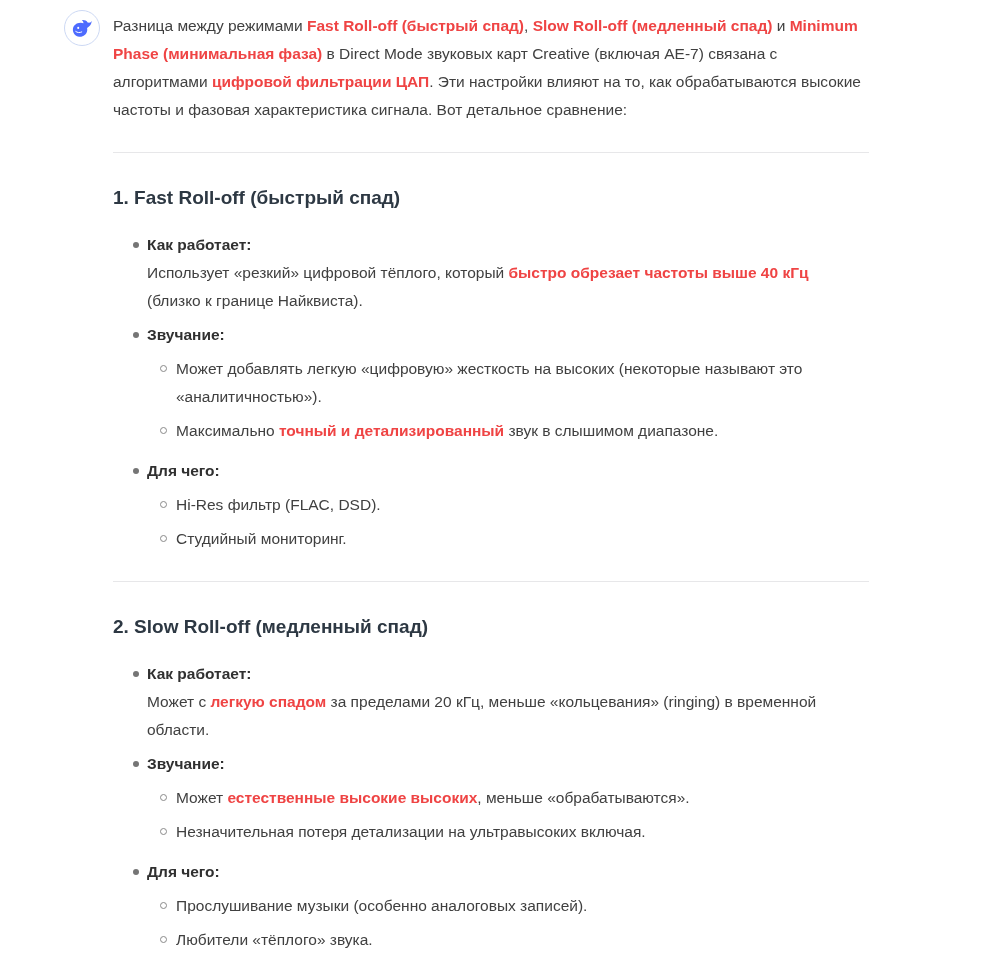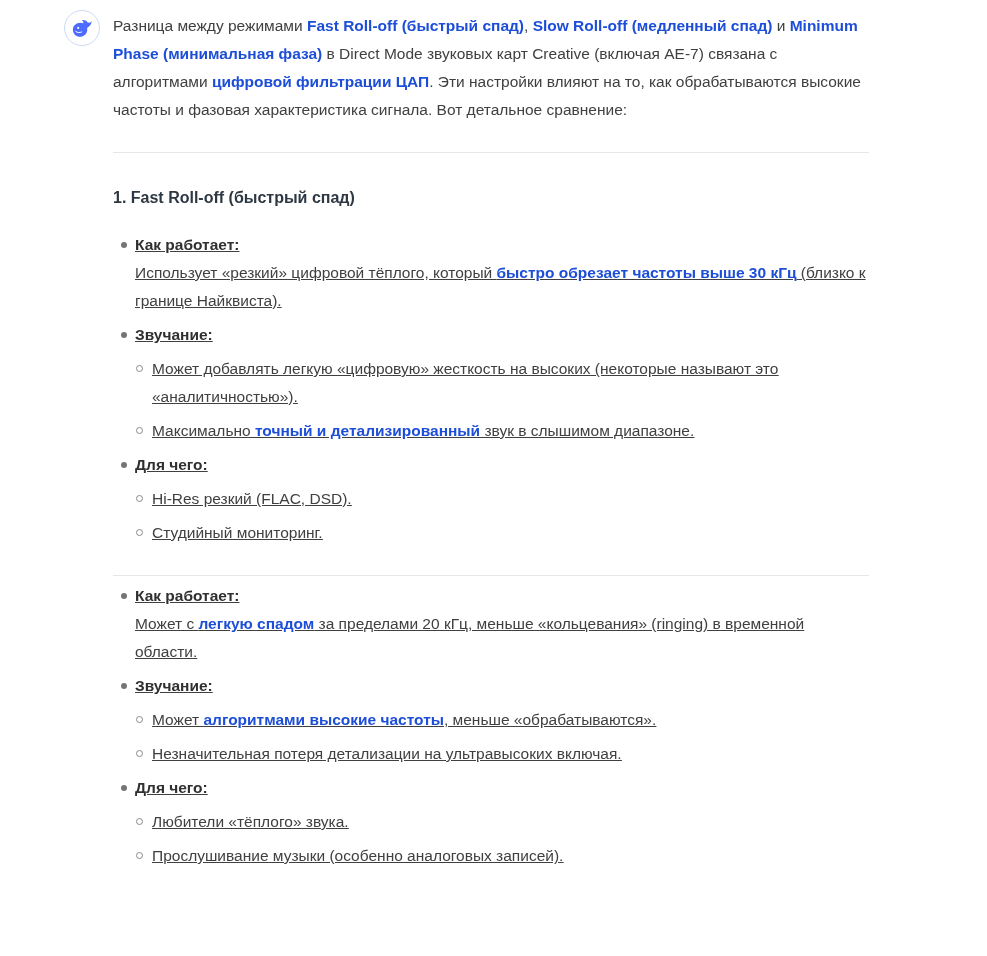--- a/index.html
+++ b/index.html
@@ -15,27 +15,27 @@
   .message { display: flex; align-items: flex-start; padding: 10px 118px 0 64px; }
   .avatar {
     flex: none; width: 36px; height: 36px; border-radius: 50%;
     border: 1px solid #cdd9f4; background: #fff;
     display: flex; align-items: center; justify-content: center;
     margin-right: 13px;
   }
   .avatar svg { width: 23px; height: 23px; display: block; }
   .content { flex: 1; min-width: 0; }
   .intro { margin: 2px 0 0 0; }
-  strong { font-weight: 700; color: #1d4ed8; }
+  strong { font-weight: 700; color: #ef4444; }
   hr.sep { border: none; border-top: 1px solid #e7e7e9; margin: 28px 0 0 0; height: 0; }
   h3.sec-heading {
-    font-size: 16px; line-height: 26px; font-weight: 700;
+    font-size: 19px; line-height: 26px; font-weight: 700;
     color: #2d3843; margin: 32px 0 20px 0;
   }
-  ul { list-style: none; margin: 0; padding: 0; text-decoration: underline; }
+  ul { list-style: none; margin: 12px; padding: 0; }
   ul.lvl1 > li { position: relative; padding-left: 22px; margin-top: 6px; }
   ul.lvl1 > li::before {
     content: ""; position: absolute; left: 8px; top: 11px;
     width: 6px; height: 6px; border-radius: 50%; background: #757575;
   }
   .li-label { font-weight: 700; color: #303030; display: block; }
   .li-text { display: block; }
   ul.lvl2 { margin-top: 6px; }
   ul.lvl2 > li { position: relative; padding-left: 17px; margin-top: 6px; }
   ul.lvl2 > li::before {
@@ -60,74 +60,75 @@
 
     <p class="intro"><span>Разница между режимами </span><strong>Fast Roll-off (быстрый спад)</strong><span>, </span><strong>Slow Roll-off (медленный спад)</strong><span> и </span><strong>Minimum Phase (минимальная фаза)</strong><span> в Direct Mode звуковых карт Creative (включая AE-7) связана с алгоритмами </span><strong>цифровой фильтрации ЦАП</strong><span>. Эти настройки влияют на то, как обрабатываются высокие частоты и фазовая характеристика сигнала. Вот детальное сравнение:</span></p>
 
     <hr class="sep">
 
     <section>
       <h3 class="sec-heading">1. Fast Roll-off (быстрый спад)</h3>
       <ul class="lvl1">
         <li>
           <span class="li-label">Как работает:</span>
-          <span class="li-text"><span>Использует «резкий» цифровой тёплого, который </span><strong>быстро обрезает частоты выше 30 кГц</strong><span> (близко к границе Найквиста).</span></span>
+          <span class="li-text"><span>Использует «резкий» цифровой тёплого, который </span><strong>быстро обрезает частоты выше 40 кГц</strong><span> (близко к границе Найквиста).</span></span>
         </li>
         <li>
           <span class="li-label">Звучание:</span>
           <ul class="lvl2">
             <li>
               <span class="li-text"><span>Может добавлять легкую «цифровую» жесткость на высоких (некоторые называют это «аналитичностью»).</span></span>
             </li>
             <li>
               <span class="li-text"><span>Максимально </span><strong>точный и детализированный</strong><span> звук в слышимом диапазоне.</span></span>
             </li>
           </ul>
         </li>
         <li>
           <span class="li-label">Для чего:</span>
           <ul class="lvl2">
             <li>
-              <span class="li-text"><span>Hi-Res резкий (FLAC, DSD).</span></span>
+              <span class="li-text"><span>Hi-Res фильтр (FLAC, DSD).</span></span>
             </li>
             <li>
               <span class="li-text"><span>Студийный мониторинг.</span></span>
             </li>
           </ul>
         </li>
       </ul>
     </section>
 
     <hr class="sep">
 
     <section>
+      <h3 class="sec-heading">2. Slow Roll-off (медленный спад)</h3>
       <ul class="lvl1">
         <li>
           <span class="li-label">Как работает:</span>
           <span class="li-text"><span>Может с </span><strong>легкую спадом</strong><span> за пределами 20 кГц, меньше «кольцевания» (ringing) в временной области.</span></span>
         </li>
         <li>
           <span class="li-label">Звучание:</span>
           <ul class="lvl2">
             <li>
-              <span class="li-text"><span>Может </span><strong>алгоритмами высокие частоты</strong><span>, меньше «обрабатываются».</span></span>
+              <span class="li-text"><span>Может </span><strong>естественные высокие высоких</strong><span>, меньше «обрабатываются».</span></span>
             </li>
             <li>
               <span class="li-text"><span>Незначительная потеря детализации на ультравысоких включая.</span></span>
             </li>
           </ul>
         </li>
         <li>
           <span class="li-label">Для чего:</span>
           <ul class="lvl2">
             <li>
-              <span class="li-text"><span>Любители «тёплого» звука.</span></span>
+              <span class="li-text"><span>Прослушивание музыки (особенно аналоговых записей).</span></span>
             </li>
             <li>
-              <span class="li-text"><span>Прослушивание музыки (особенно аналоговых записей).</span></span>
+              <span class="li-text"><span>Любители «тёплого» звука.</span></span>
             </li>
           </ul>
         </li>
       </ul>
     </section>
 
   </div>
 </div>
 
 </body></html>

